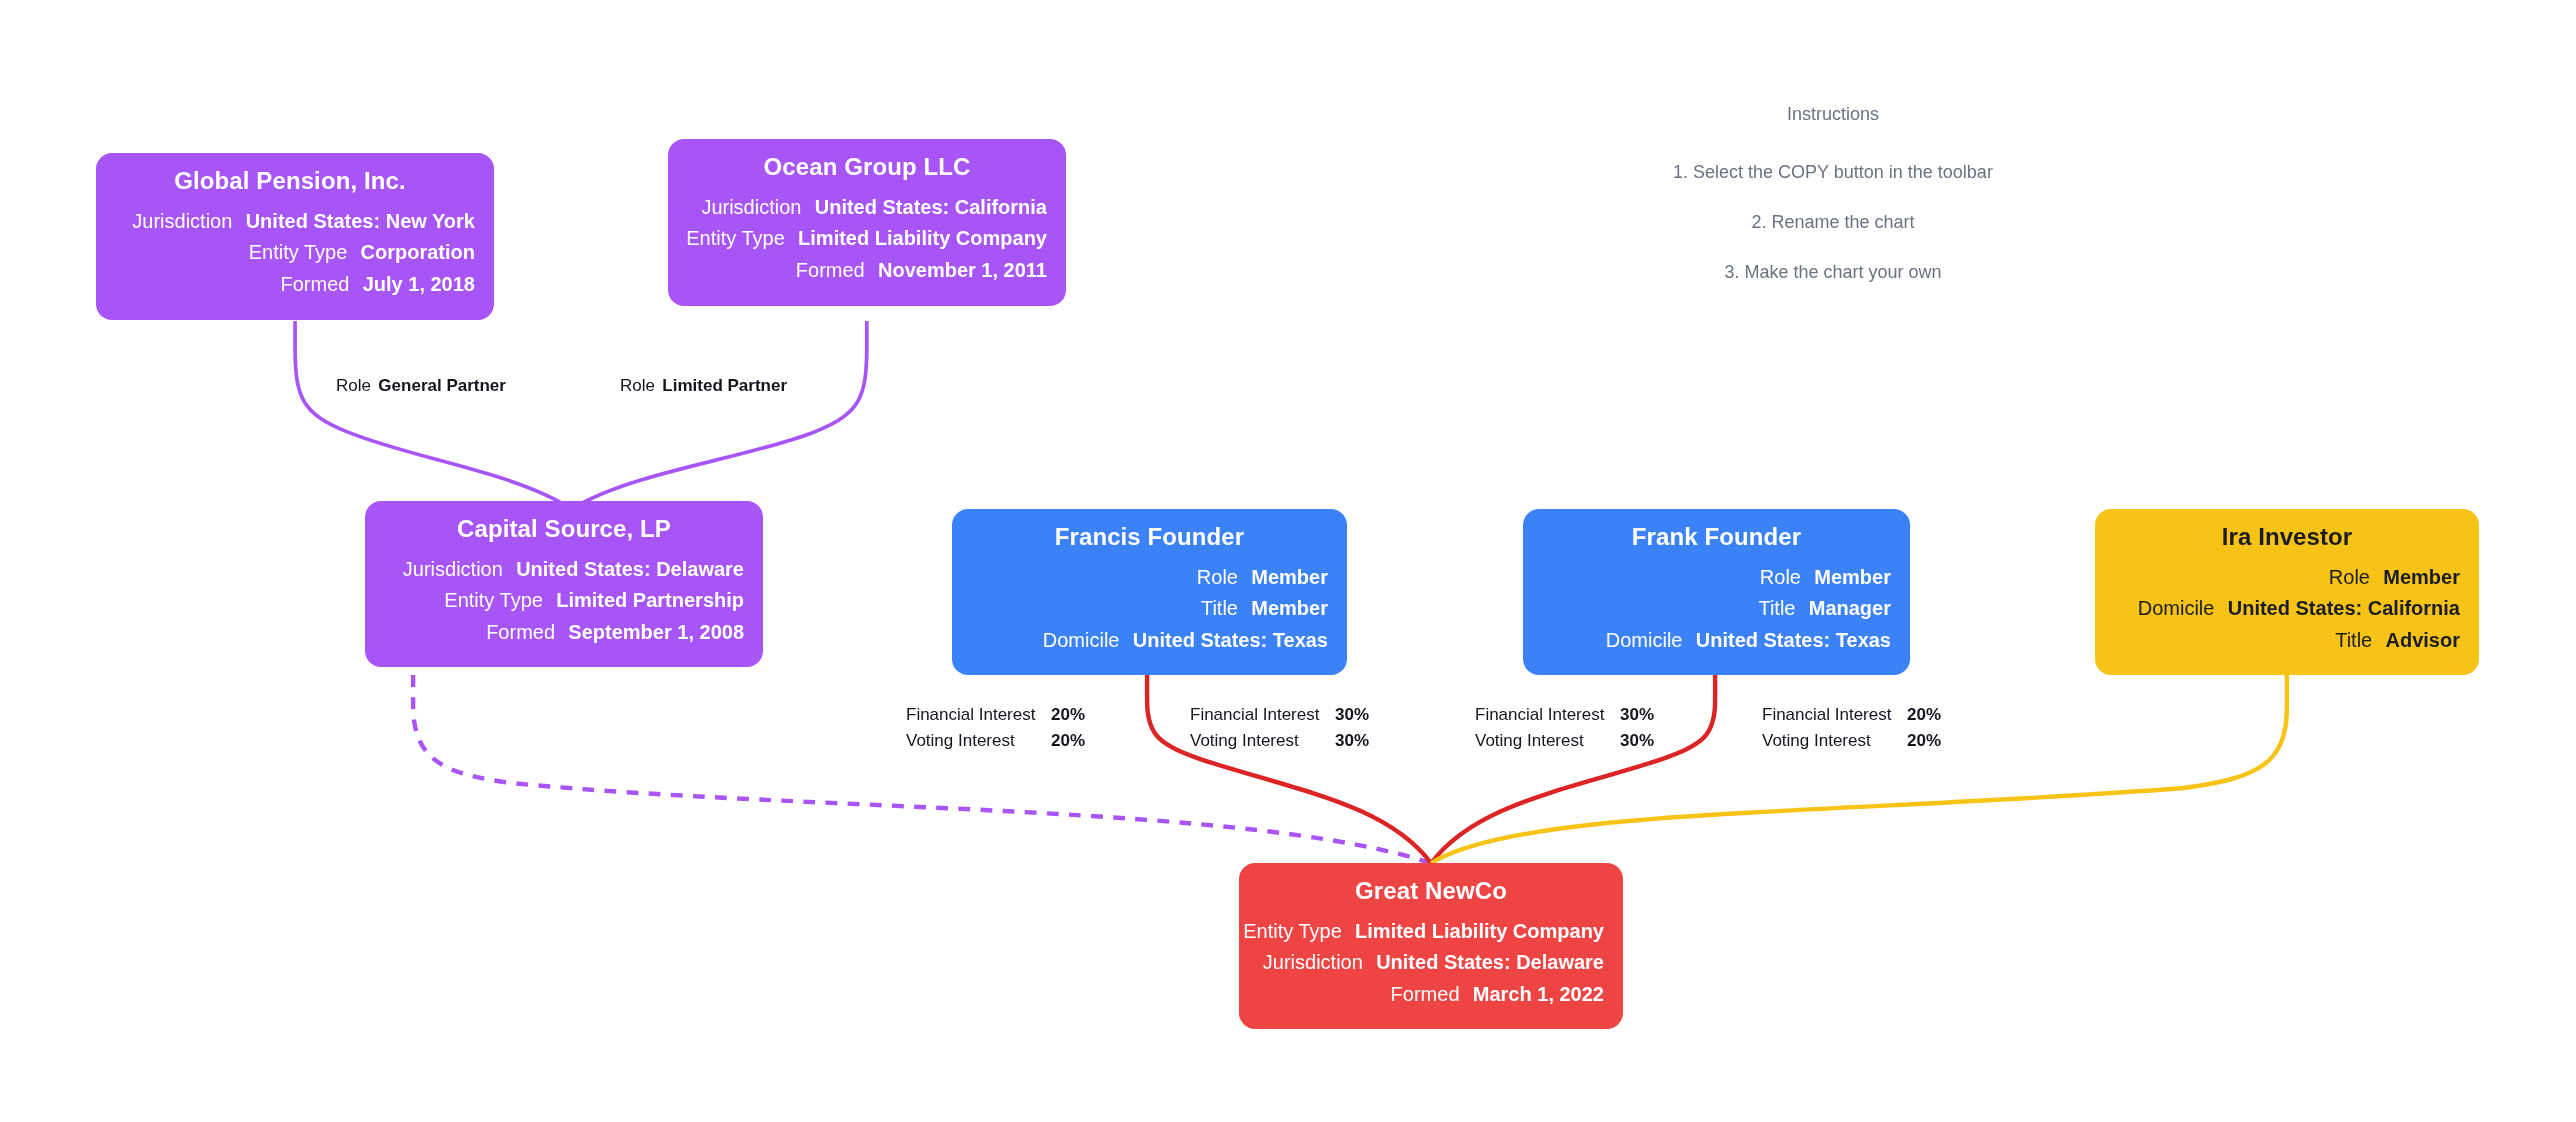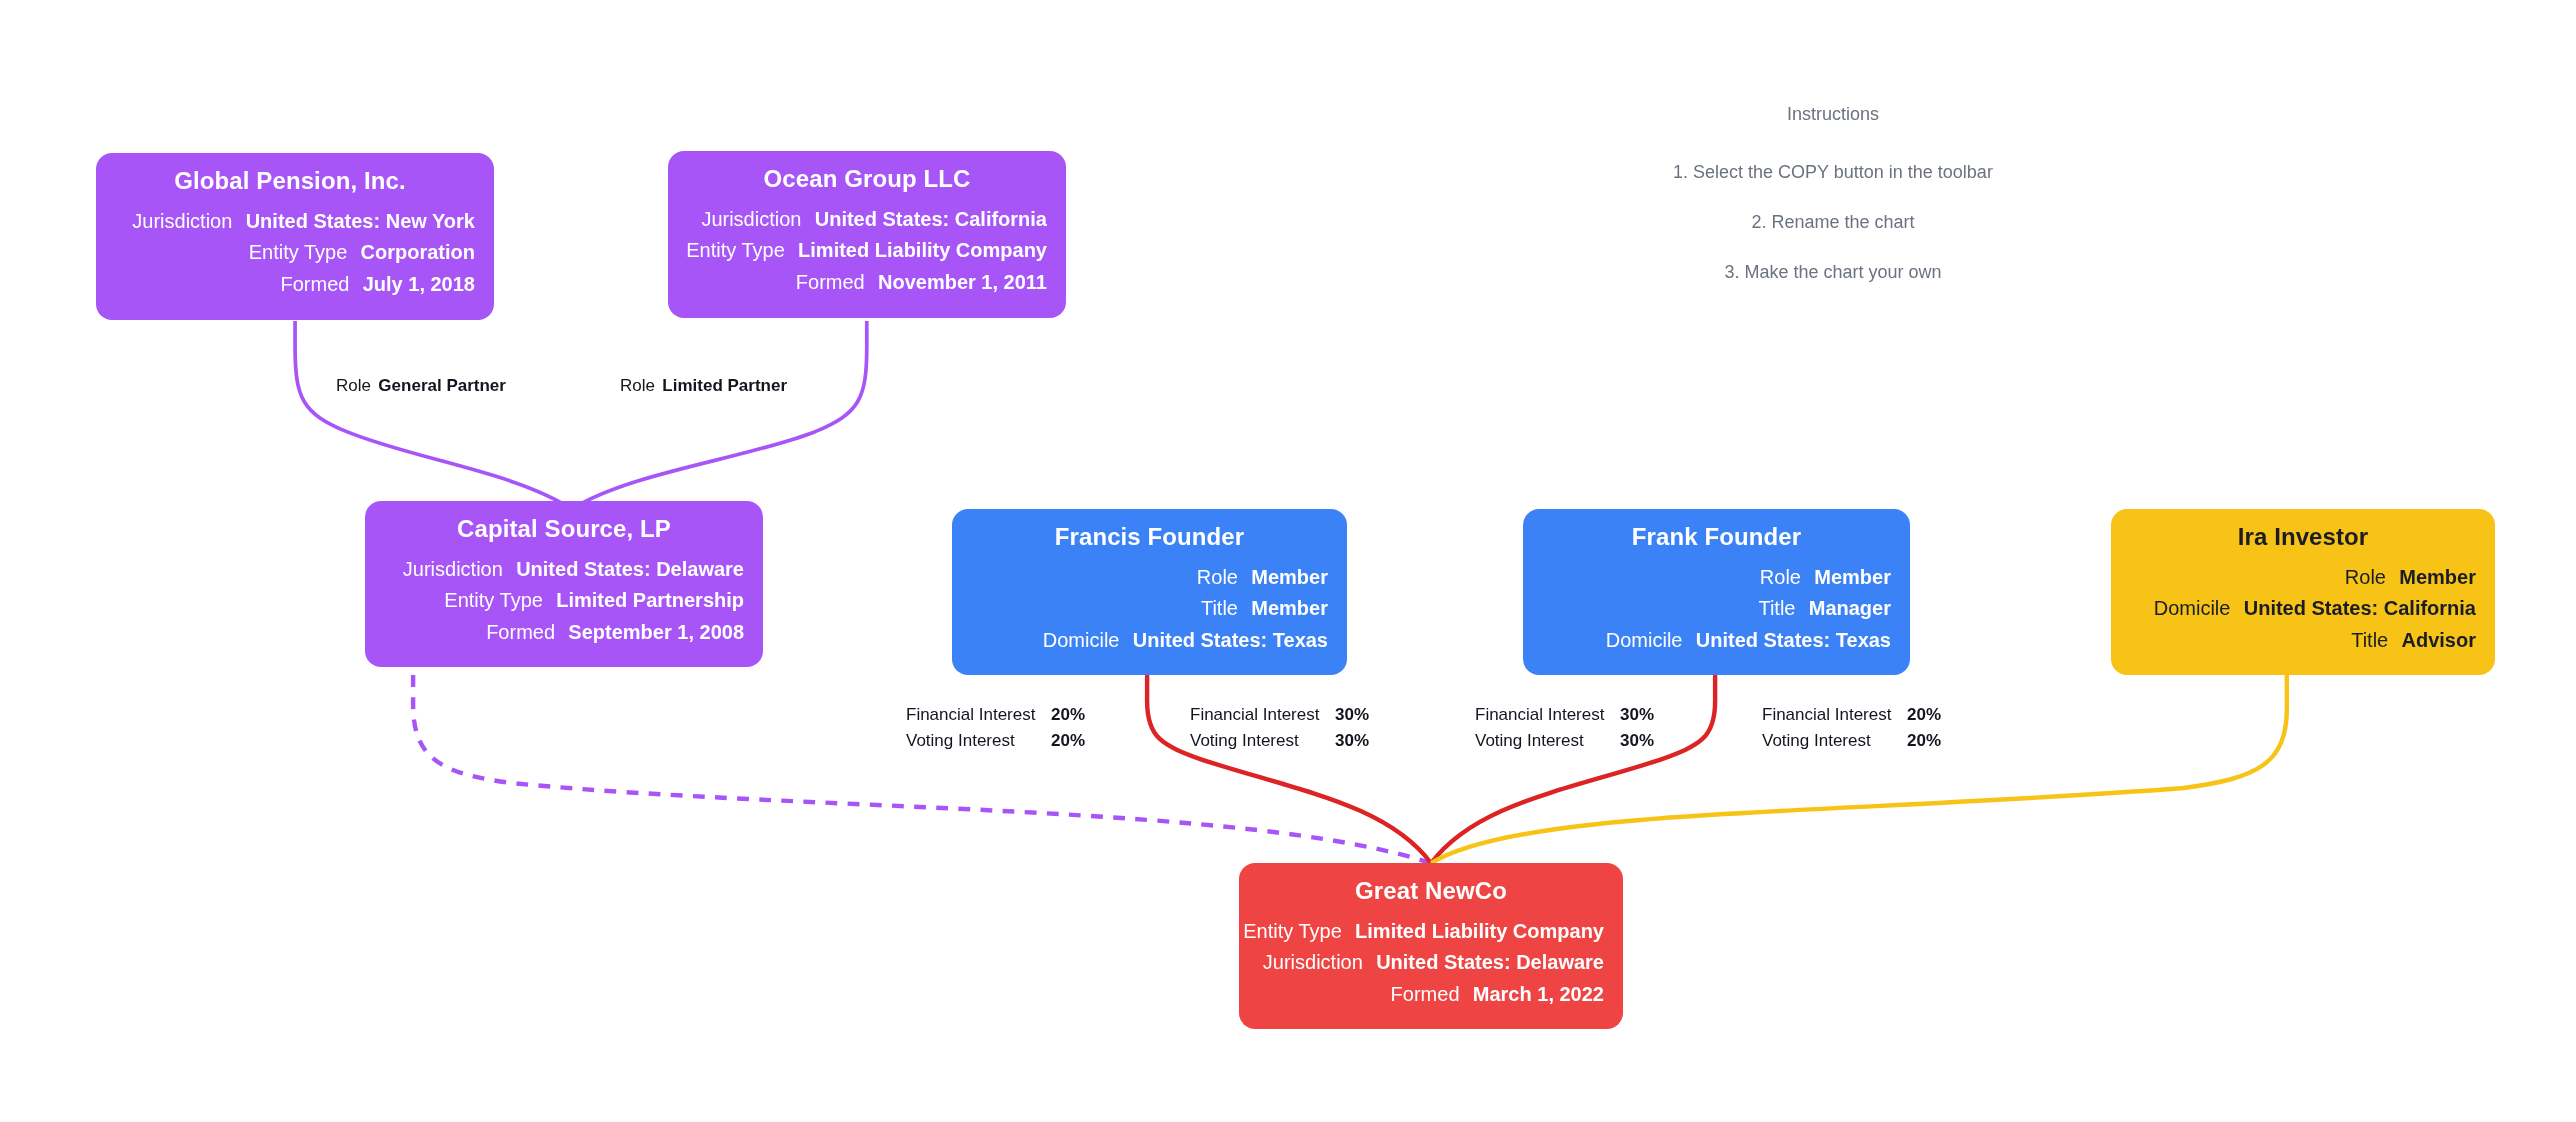--- a/index.html
+++ b/index.html
@@ -61,21 +61,21 @@
     font-weight: normal;
     padding-right: 13.3px;
   }
   .attr-val {
     font-weight: bold;
     text-align: right;
   }
 
   .node.theme-purple { background: #a855f7; color: #ffffff; }
   .node.theme-red    { background: #3b82f6; color: #ffffff; }
-  .node.theme-yellow { background: #f6c316; color: #1b1d26; margin-left: 16px; }
+  .node.theme-yellow { background: #f6c316; color: #1b1d26; }
   .node.theme-blue   { background: #ef4444; color: #ffffff; }
 
   
   .edge-label {
     position: absolute;
     color: #14161f;
     white-space: nowrap;
   }
   .edge-label .lbl-row {
     display: flex;
@@ -144,21 +144,21 @@
         <span class="attr-key">Entity Type</span>
         <span class="attr-val">Corporation</span>
       </div>
       <div class="attr-row">
         <span class="attr-key">Formed</span>
         <span class="attr-val">July 1, 2018</span>
       </div>
     </div>
   </div>
 
-  <div class="node theme-purple" style="left:668px; top:151px; width:398px; height:167px;">
+  <div class="node theme-purple" style="left:668px; top:139px; width:398px; height:167px;">
     <div class="node-title">Ocean Group LLC</div>
     <div class="attr-table">
       <div class="attr-row">
         <span class="attr-key">Jurisdiction</span>
         <span class="attr-val">United States: California</span>
       </div>
       <div class="attr-row">
         <span class="attr-key">Entity Type</span>
         <span class="attr-val">Limited Liability Company</span>
       </div>

